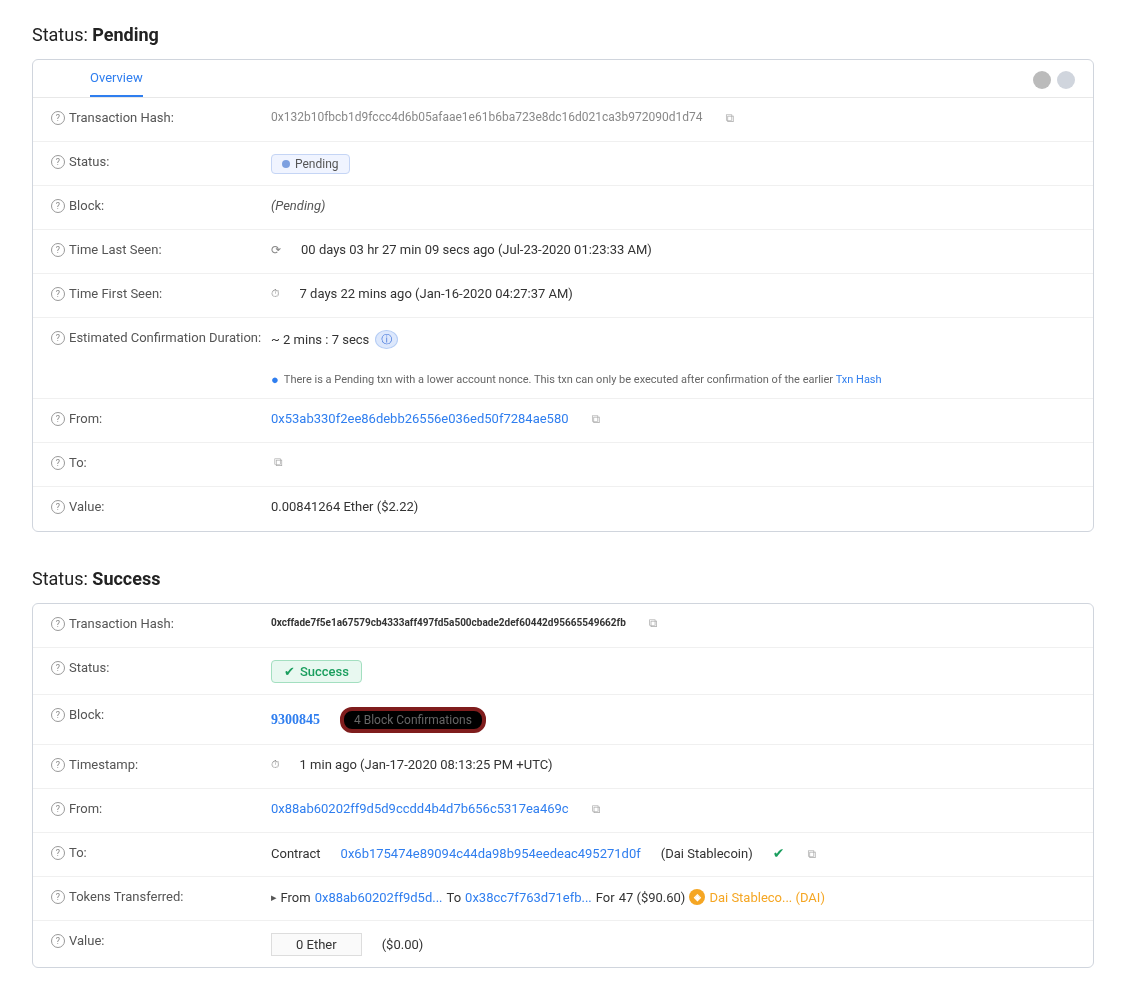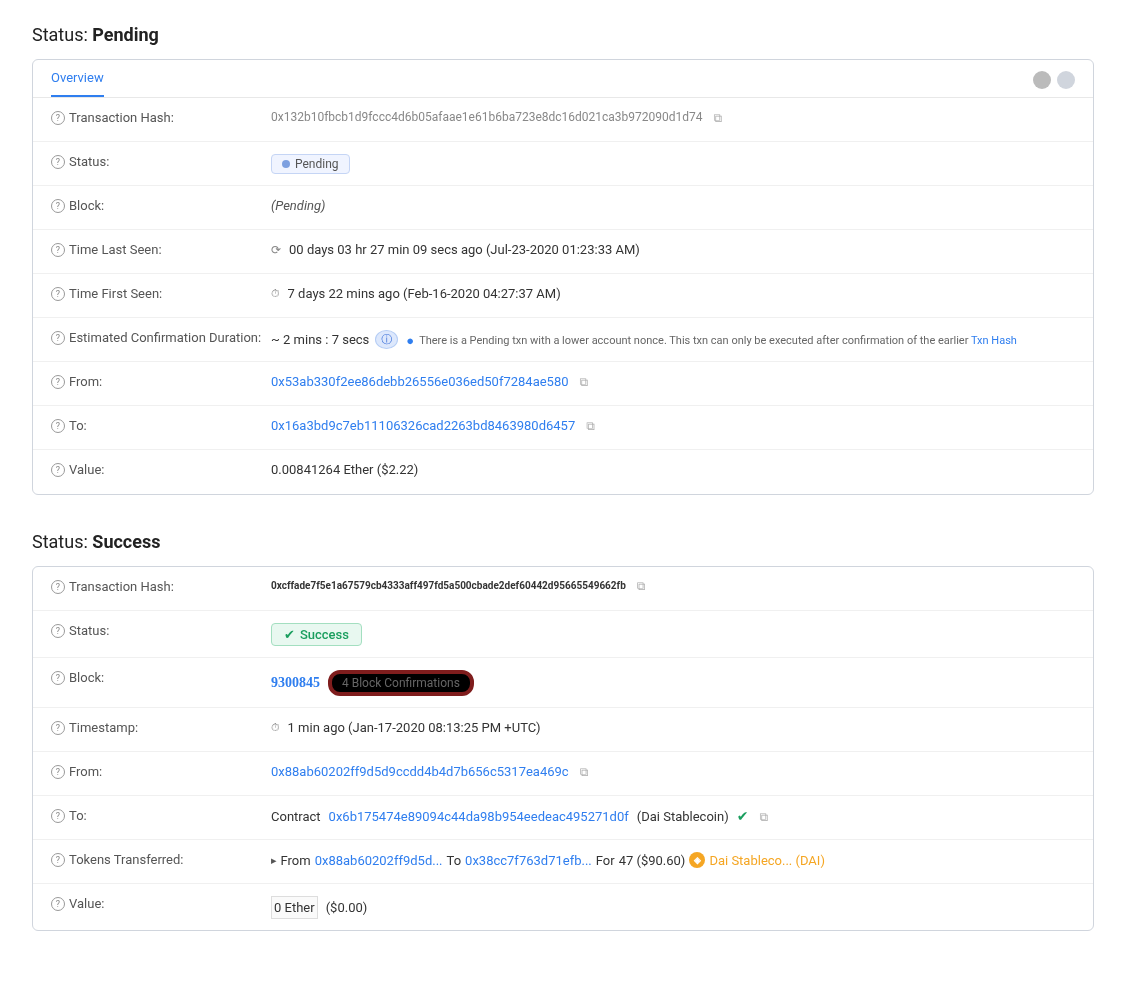--- a/index.html
+++ b/index.html
@@ -28,20 +28,21 @@
     .tab-bar {
       padding: 10px 18px 0;
       border-bottom: 1px solid #e8e8e8;
       display: flex;
       align-items: center;
       justify-content: space-between;
     }
     .tab-bar-left {
       display: flex;
       gap: 18px;
+      margin-left: 39px;
     }
     .tab {
       font-size: 13px;
       padding-bottom: 10px;
       cursor: pointer;
       color: #2f7eef;
       border-bottom: 2px solid #2f7eef;
     }
     .tab-bar-right {
       display: flex;
@@ -91,21 +92,21 @@
       cursor: help;
       flex-shrink: 0;
     }
     .row-value {
       flex: 1;
       color: #333;
       font-size: 13px;
       display: flex;
       align-items: center;
       flex-wrap: wrap;
-      gap: 8px;
+      gap: 20px;
       padding-top: 1px;
     }
     .badge-pending {
       display: inline-flex;
       align-items: center;
       gap: 5px;
       background: #f0f4ff;
       border: 1px solid #c5d5f5;
       border-radius: 4px;
       padding: 2px 10px;
@@ -166,21 +167,21 @@
       background: #000000;
       border: 4px solid #7f1d1d;
       border-radius: 12px;
       padding: 2px 10px;
       font-size: 12px;
       color: #666;
     }
     .value-box {
       border: 1px solid #ddd;
       border-radius: 0;
-      padding: 3px 2px;
+      padding: 3px 24px;
       font-size: 13px;
       color: #333;
       background: #fafafa;
     }
     .info-warning {
       display: flex;
       align-items: flex-start;
       gap: 5px;
       font-size: 11px;
       color: #666;
@@ -303,30 +304,30 @@
     </div>
   </div>
 
   <div class="row">
     <div class="row-label">
       <span class="help-icon">?</span>
       <span>Time First Seen:</span>
     </div>
     <div class="row-value">
       <span class="time-icon">⏱</span>
-      <span>7 days 22 mins ago (Feb-16-2020 04:27:37 AM)</span>
+      <span>7 days 22 mins ago (Jan-16-2020 04:27:37 AM)</span>
     </div>
   </div>
 
   <div class="row">
     <div class="row-label">
       <span class="help-icon">?</span>
       <span>Estimated Confirmation Duration:</span>
     </div>
-    <div class="row-value" style="flex-direction: row; align-items: flex-start;">
+    <div class="row-value" style="flex-direction: column; align-items: flex-start;">
       <div style="display:flex; align-items:center; gap:6px;">
         <span>~ 2 mins : 7 secs</span>
         <span style="background:#dde8fc; border:1px solid #b5cdf5; border-radius:50%; padding:1px 5px; font-size:11px; color:#3a6fd8; cursor:pointer;">ⓘ</span>
       </div>
       <div class="info-warning">
         <span class="warning-dot">●</span>
         <span>There is a Pending txn with a lower account nonce. This txn can only be executed after confirmation of the earlier <a class="link">Txn Hash</a></span>
       </div>
     </div>
   </div>
@@ -341,21 +342,20 @@
       <span class="copy-icon">⧉</span>
     </div>
   </div>
 
   <div class="row">
     <div class="row-label">
       <span class="help-icon">?</span>
       <span>To:</span>
     </div>
     <div class="row-value">
-      <a class="link">0x16a3bd9c7eb11106326cad2263bd8463980d6457</a>
       <span class="copy-icon">⧉</span>
     </div>
   </div>
 
   <div class="row">
     <div class="row-label">
       <span class="help-icon">?</span>
       <span>Value:</span>
     </div>
     <div class="row-value">

